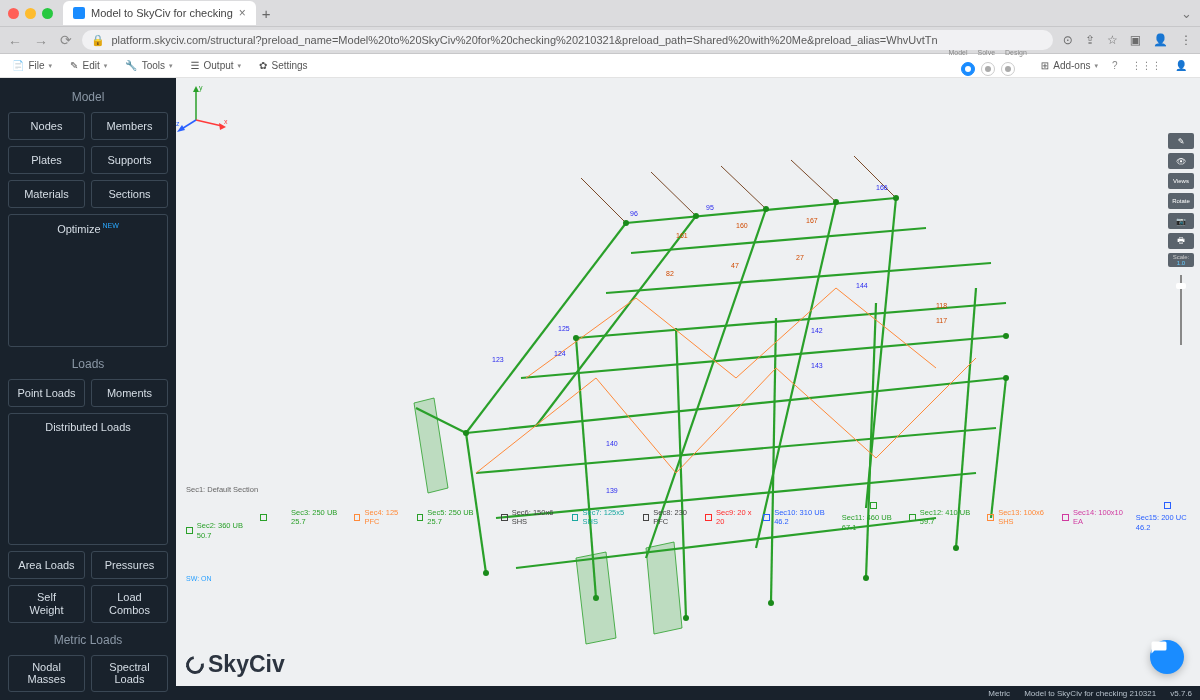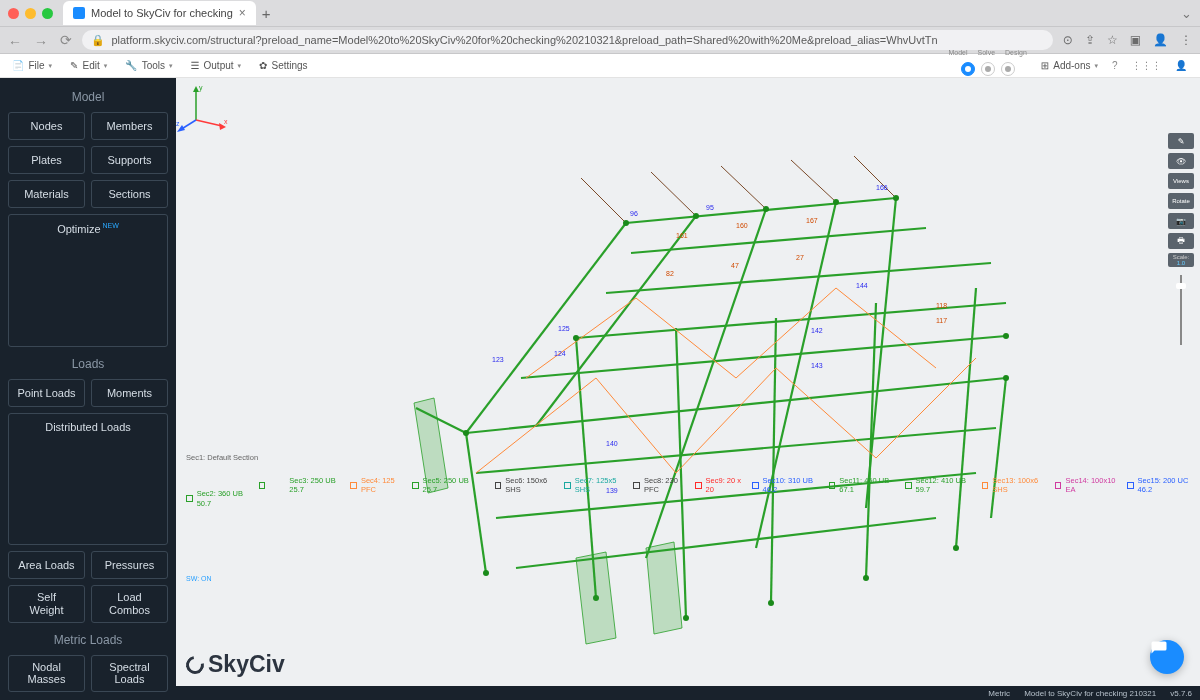--- a/index.html
+++ b/index.html
@@ -301,21 +301,21 @@
           <text x="630" y="145">167</text>
         <text x="490" y="198">82</text>
           <text x="555" y="190">47</text>
           <text x="620" y="182">27</text>
         <text x="760" y="230">118</text>
           <text x="760" y="245">117</text>
       </g>
     </svg>
 
     <div class="section-legend">
-      <div style="color:#666;">Sec1: Default Section</div>
+      <div style="color:#666;margin-top:32px;">Sec1: Default Section</div>
       <div id="legend-items">
           <div style="color: rgb(42, 160, 42); margin-top: 27px;">
             <span class="sw-box"></span>
             <span>Sec2: 360 UB 50.7</span>
           </div>
           <div style="color: rgb(42, 160, 42); gap: 24px;">
             <span class="sw-box"></span>
             <span>Sec3: 250 UB 25.7</span>
           </div>
           <div style="color: rgb(255, 138, 58);">
@@ -339,37 +339,37 @@
             <span>Sec8: 230 PFC</span>
           </div>
           <div style="color: rgb(255, 42, 42);">
             <span class="sw-box"></span>
             <span>Sec9: 20 x 20</span>
           </div>
           <div style="color: rgb(42, 96, 255);">
             <span class="sw-box"></span>
             <span>Sec10: 310 UB 46.2</span>
           </div>
+          <div style="color: rgb(42, 160, 42); flex-direction: column;">
+            <span class="sw-box"></span>
+            <span>Sec11: 460 UB 67.1</span>
+          </div>
           <div style="color: rgb(42, 160, 42);">
             <span class="sw-box"></span>
-            <span>Sec11: 460 UB 67.1</span>
-          </div>
-          <div style="color: rgb(42, 160, 42);">
-            <span class="sw-box"></span>
             <span>Sec12: 410 UB 59.7</span>
           </div>
           <div style="color: rgb(255, 138, 58);">
             <span class="sw-box"></span>
             <span>Sec13: 100x6 SHS</span>
           </div>
           <div style="color: rgb(208, 58, 160);">
             <span class="sw-box"></span>
             <span>Sec14: 100x10 EA</span>
           </div>
-          <div style="color: rgb(42, 96, 255);">
+          <div style="color: rgb(42, 96, 255); flex-direction: column;">
             <span class="sw-box"></span>
             <span>Sec15: 200 UC 46.2</span>
           </div>
         </div>
     </div>
     <div class="sw-on">SW: ON</div>
 
     <svg class="triad" width="55" height="55">
       <line x1="20" y1="42" x2="20" y2="12" stroke="#2aa02a" stroke-width="1.5"></line>
         <polygon points="20,8 17,14 23,14" fill="#2aa02a"></polygon>

